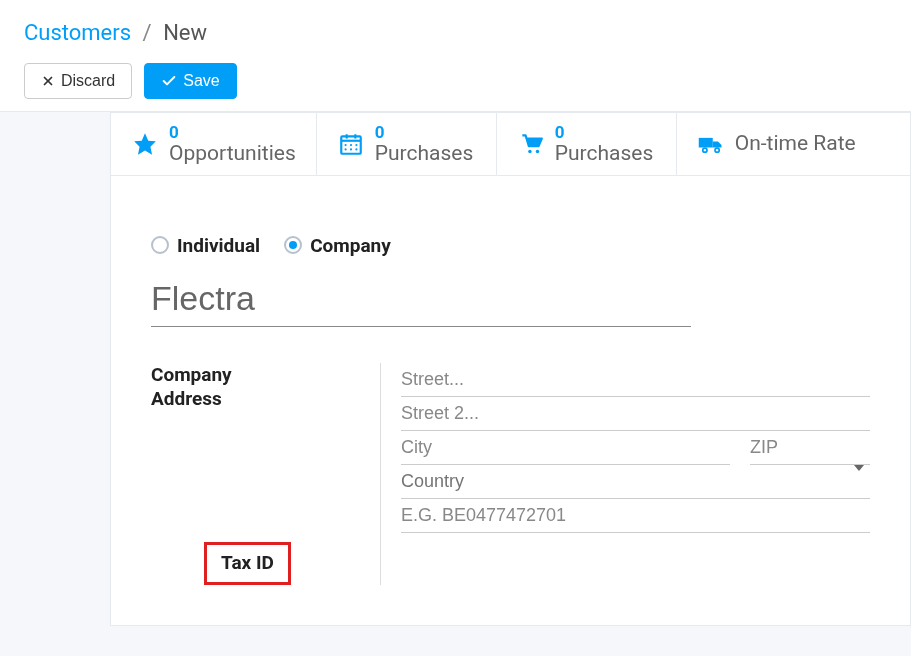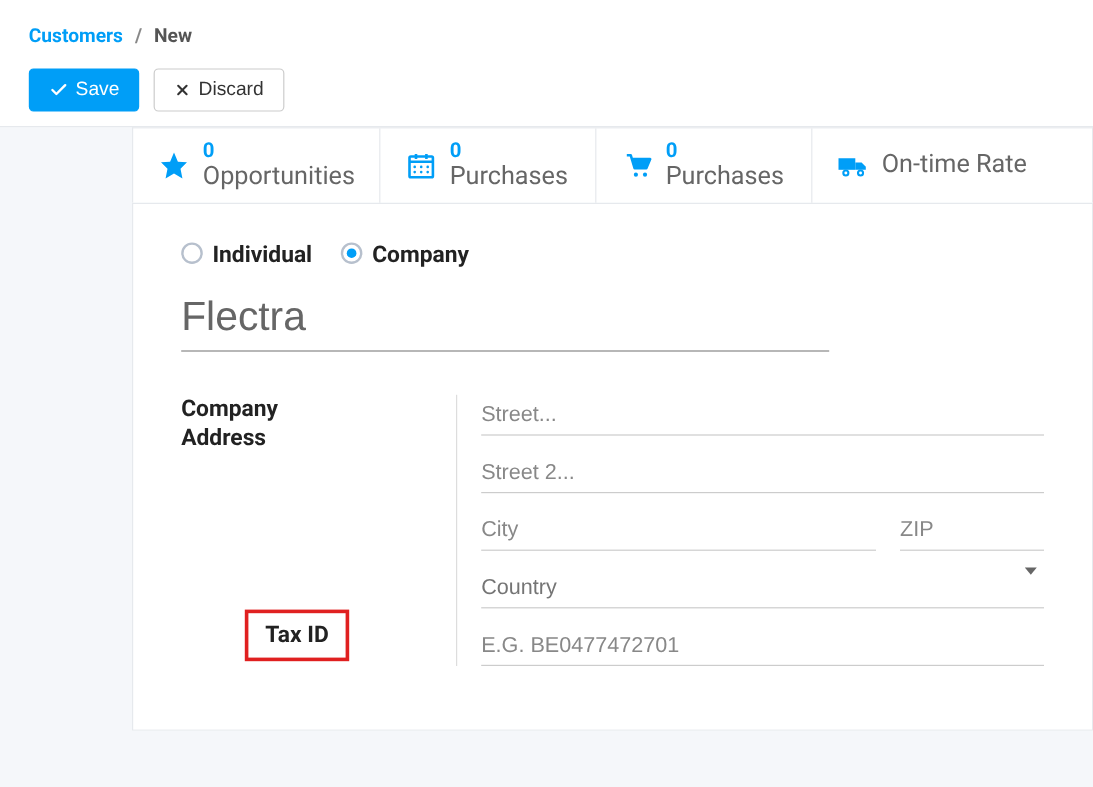--- a/index.html
+++ b/index.html
@@ -8,22 +8,22 @@
     font-family: -apple-system, BlinkMacSystemFont, "Segoe UI", Roboto, "Helvetica Neue", Arial, sans-serif;
     background: #f5f7fa;
     color: #333;
   }
   .header {
     background: #fff;
     padding: 20px 24px 12px 24px;
     border-bottom: 1px solid #e6e9ed;
   }
   .breadcrumb {
-    font-size: 16px;
-    font-weight: 700;
+    font-size: 22px;
+    font-weight: 400;
     margin-bottom: 18px;
   }
   .breadcrumb a {
     color: #009ef7;
     text-decoration: none;
   }
   .breadcrumb .sep {
     color: #888;
     margin: 0 6px;
   }
@@ -91,20 +91,21 @@
     background: #fff;
     border: 1px solid #e6e9ed;
     padding: 30px 40px 40px 40px;
     min-height: 440px;
   }
   .type-radios {
     display: flex;
     gap: 24px;
     margin-bottom: 18px;
     align-items: center;
+    margin-top: 28px;
   }
   .radio-opt {
     display: flex;
     align-items: center;
     gap: 8px;
     font-size: 19px;
     font-weight: 700;
     color: #222;
     cursor: pointer;
   }
@@ -152,21 +153,20 @@
     display: inline-block;
     border: 3px solid #e02020;
     padding: 6px 14px;
     margin-left: -16px;
   }
   .input-col {
     flex: 1;
     padding-left: 20px;
     display: flex;
     flex-direction: column;
-    gap: 14px;
   }
   .text-input {
     border: none;
     border-bottom: 1px solid #ccc;
     font-size: 18px;
     padding: 6px 0;
     width: 100%;
     outline: none;
     color: #333;
     background: transparent;
@@ -195,36 +195,36 @@
 </head>
 <body>
 
 <div class="header">
   <div class="breadcrumb">
     <a href="#">Customers</a>
     <span class="sep">/</span>
     <span class="current">New</span>
   </div>
   <div class="action-buttons">
-    <button class="btn btn-primary">
-      <span>
-        <svg width="16" height="16" viewBox="0 0 24 24" fill="none" stroke="#fff" stroke-width="3" stroke-linecap="round" stroke-linejoin="round">
-            <polyline points="20 6 9 17 4 12"></polyline>
-          </svg>
-      </span>
-      <span>Save</span>
-    </button>
     <button class="btn btn-secondary">
       <span>
         <svg width="14" height="14" viewBox="0 0 24 24" fill="none" stroke="#333" stroke-width="3" stroke-linecap="round">
             <line x1="18" y1="6" x2="6" y2="18"></line>
             <line x1="6" y1="6" x2="18" y2="18"></line>
           </svg>
       </span>
       <span>Discard</span>
+    </button>
+    <button class="btn btn-primary">
+      <span>
+        <svg width="16" height="16" viewBox="0 0 24 24" fill="none" stroke="#fff" stroke-width="3" stroke-linecap="round" stroke-linejoin="round">
+            <polyline points="20 6 9 17 4 12"></polyline>
+          </svg>
+      </span>
+      <span>Save</span>
     </button>
   </div>
 </div>
 
 <div class="content-area">
 
   <div class="stat-tabs">
     <div class="stat-tab">
       <span class="stat-icon">
         <svg width="26" height="26" viewBox="0 0 24 24" fill="#009ef7">

